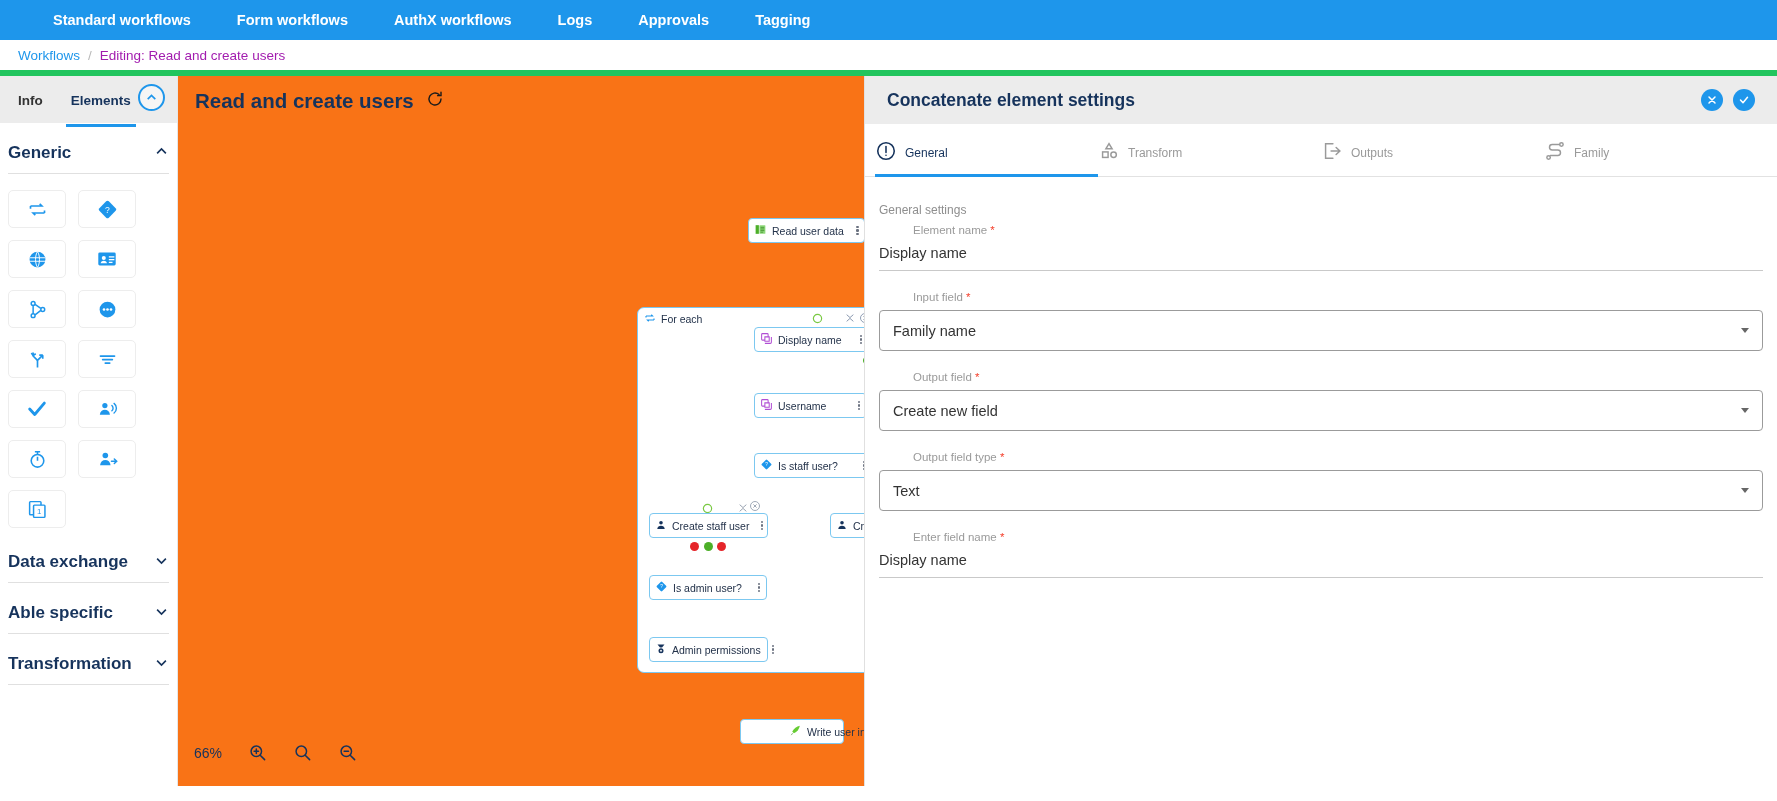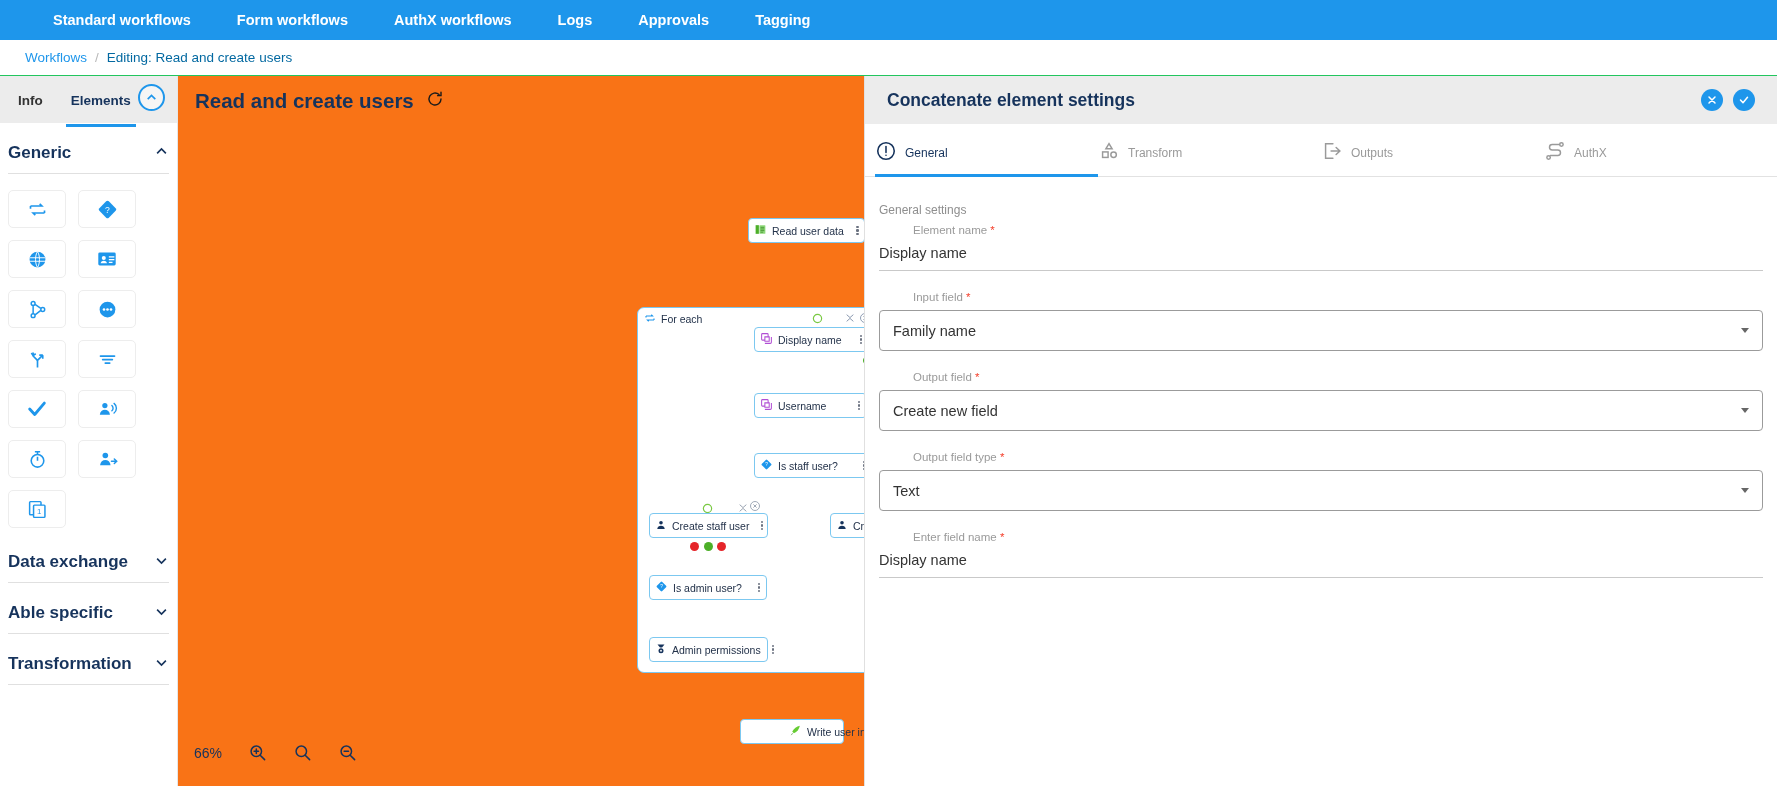--- a/index.html
+++ b/index.html
@@ -15,26 +15,26 @@
     display: flex; align-items: center; padding-left: 30px; gap: 0;
   }
   .nav-item {
     color: #fff; font-size: 14.5px; font-weight: bold;
     padding: 0 23px; cursor: pointer; white-space: nowrap;
   }
 
   
   #crumbbar {
     height: 36px; background: #fff; display: flex; align-items: center;
-    padding-left: 25px; font-size: 13.5px; gap: 8px;
-    border-bottom: 1px solid #22c55e;
+    padding-left: 18px; font-size: 13.5px; gap: 8px;
+    border-bottom: 6px solid #22c55e;
   }
   #crumbbar .crumb-link { color: #1e96eb; cursor: pointer; }
   #crumbbar .crumb-sep { color: #b9b9b9; }
-  #crumbbar .crumb-cur { color: #0369a1; }
+  #crumbbar .crumb-cur { color: #a21caf; }
 
   
   #shell { display: flex; height: 710px; }
 
   
   #sidebar { width: 178px; flex: 0 0 178px; background: #fff; position: relative;
              border-right: 1px solid #e6e6e6; }
   #sb-tabs {
     height: 47px; background: #ececec; display: flex; align-items: center;
     gap: 24px; padding: 0 16px; position: relative;
@@ -602,21 +602,21 @@
         <span>Outputs</span>
       </div>
       <div class="ptab">
         <span>
           <svg width="22" height="22" viewBox="0 0 24 24" fill="none" stroke="#9a9a9a" stroke-width="1.6" stroke-linecap="round">
               <path d="M17 5H9a3 3 0 000 6h6a3 3 0 010 6H7"></path>
               <circle cx="19" cy="5" r="1.9"></circle>
               <circle cx="5" cy="19" r="1.9"></circle>
             </svg>
         </span>
-        <span>AuthX</span>
+        <span>Family</span>
       </div>
     </div>
 
     <div id="panel-body">
       <div id="gs-title">General settings</div>
 
       <div class="field">
         <div class="flabel">
           <span>Element name</span><span class="req">&nbsp;*</span>
         </div>

